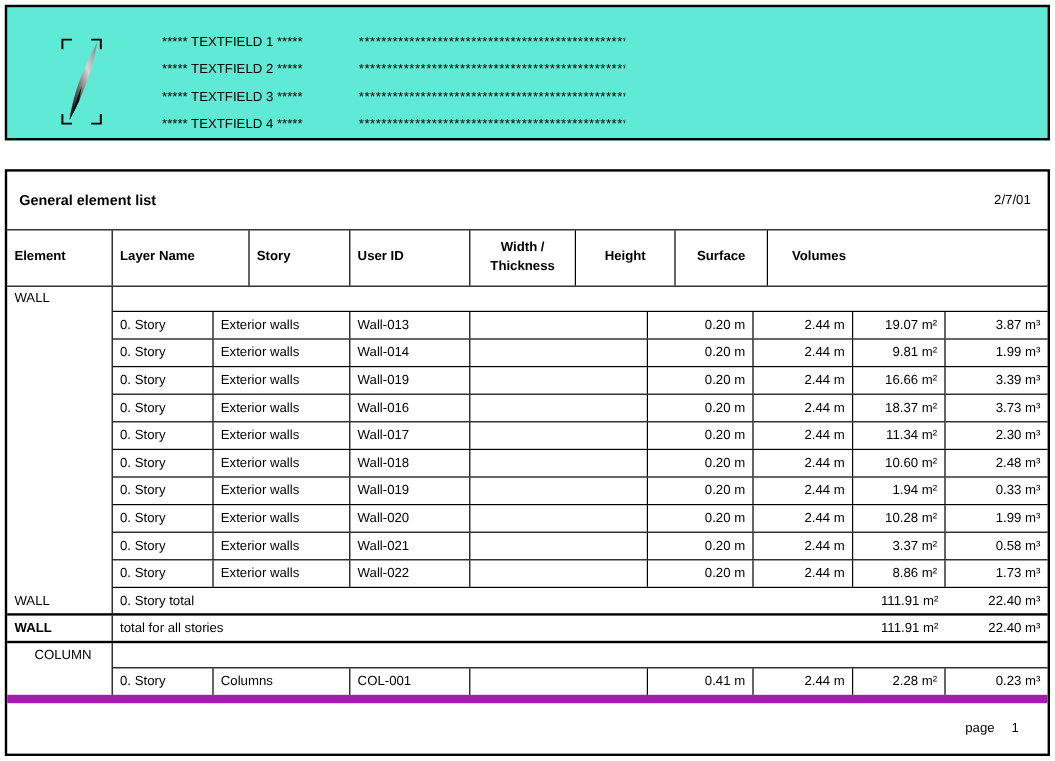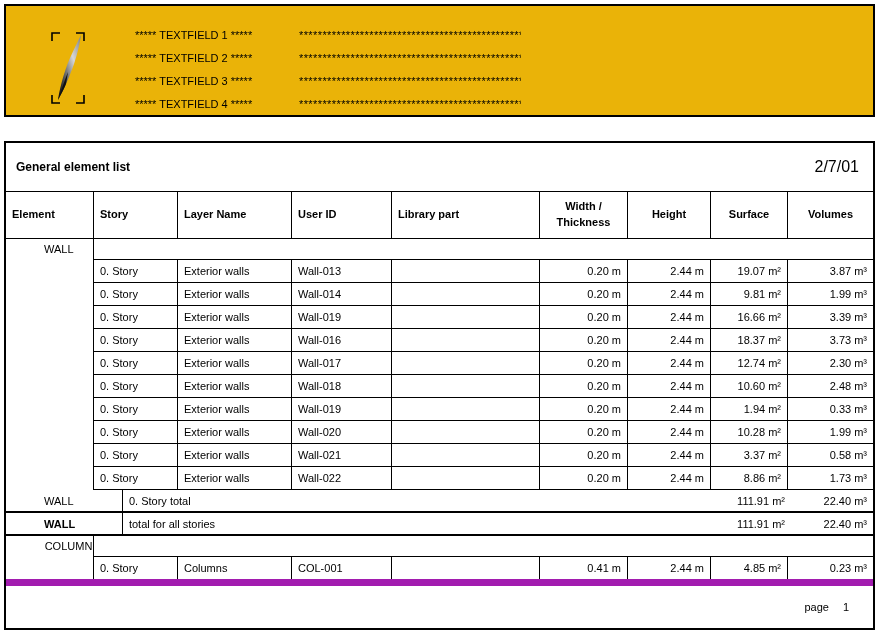--- a/index.html
+++ b/index.html
@@ -5,53 +5,53 @@
   * { margin:0; padding:0; box-sizing:border-box; }
   html,body { background:#fff; }
   .page {
     position:relative; width:879px; height:634px; background:#ffffff;
     font-family:"Liberation Sans","DejaVu Sans",sans-serif; color:#000;
     font-size:11px; overflow:hidden;
   }
   
   .letterhead {
     position:absolute; left:4px; top:4px; width:871px; height:113px;
-    border:2px solid #000; background:#eab308;
+    border:2px solid #000; background:#5eead4;
   }
   .logo { position:absolute; left:44px; top:24px; width:36px; height:76px; }
   .fields { position:absolute; left:129px; top:17px; }
   .field-row { display:flex; align-items:center; height:23px; }
   .field-label { display:inline-block; width:164px; white-space:nowrap; }
   .field-line  { display:inline-block; width:222px; overflow:hidden; white-space:nowrap; letter-spacing:0.4px; }
   
   .report {
     position:absolute; left:4px; top:141px; width:871px; height:489px;
     border:2px solid #000; background:#fff; display:flex; flex-direction:column;
   }
   .title-row {
     height:49px; border-bottom:1px solid #000; display:flex;
     align-items:center; justify-content:space-between; padding:0 14px 0 10px;
   }
   .title { font-weight:bold; font-size:12px; }
-  .date { font-size:16px; }
+  .date { font-size:11px; }
   .colheader-row { height:47px; border-bottom:1px solid #000; display:flex; }
   .hc {
     display:flex; align-items:center; border-right:1px solid #000;
     font-weight:bold; font-size:11px; padding-left:6px; white-space:pre-line; line-height:1.45;
   }
   .hc.center { justify-content:center; text-align:center; padding-left:0; }
   .hc.no-r, .dc.no-r { border-right:none; }
   
   .c-el{width:88px} .c-story{width:84px} .c-layer{width:114px} .c-user{width:100px}
   .c-lib{width:148px} .c-width{width:88px} .c-height{width:83px}
   .c-surface{width:77px} .c-vol{width:85px}
   
   .section { display:flex; }
   .elcell {
-    width:88px; border-right:1px solid #000; padding:4px 0 0 6px; font-size:11px;margin-left:32px;
+    width:88px; border-right:1px solid #000; padding:4px 0 0 6px; font-size:11px;
   }
   .sec-content { width:779px; display:flex; flex-direction:column; }
   .sec-label-row { height:21px; border-bottom:1px solid #000; }
   .drow { height:23px; border-bottom:1px solid #000; display:flex; }
   .column-section .drow { border-bottom:none; height:22px; }
   .column-section { border-bottom:7px solid #a21caf;text-align:center; }
   .dc { display:flex; align-items:center; border-right:1px solid #000; padding-left:6px; overflow:hidden; }
   .dc.num { justify-content:flex-end; padding-left:0; padding-right:6px; }
   
   .total-row { display:flex; height:23px; border-bottom:2px solid #000; }
@@ -112,24 +112,23 @@
 
   <div class="report">
 
     <div class="title-row">
       <span class="title">General element list</span>
       <span class="date">2/7/01</span>
     </div>
 
     <div class="colheader-row">
       <div class="hc c-el">Element</div>
+      <div class="hc c-layer">Layer Name</div>
       <div class="hc c-story">Story</div>
-      <div class="hc c-layer">Layer Name</div>
       <div class="hc c-user">User ID</div>
-      <div class="hc c-lib">Library part</div>
       <div class="hc c-width center">Width /
 Thickness</div>
       <div class="hc c-height center">Height</div>
       <div class="hc c-surface center">Surface</div>
       <div class="hc c-vol center no-r">Volumes</div>
     </div>
 
     <div class="section wall-section">
       <div class="elcell">WALL</div>
       <div class="sec-content">
@@ -175,21 +174,21 @@
           <div class="dc num c-surface">18.37 m²</div>
           <div class="dc num c-vol no-r">3.73 m³</div>
         </div>
         <div class="drow">
           <div class="dc c-story">0. Story</div>
           <div class="dc c-layer">Exterior walls</div>
           <div class="dc c-user">Wall-017</div>
           <div class="dc c-lib"></div>
           <div class="dc num c-width">0.20 m</div>
           <div class="dc num c-height">2.44 m</div>
-          <div class="dc num c-surface">12.74 m²</div>
+          <div class="dc num c-surface">11.34 m²</div>
           <div class="dc num c-vol no-r">2.30 m³</div>
         </div>
         <div class="drow">
           <div class="dc c-story">0. Story</div>
           <div class="dc c-layer">Exterior walls</div>
           <div class="dc c-user">Wall-018</div>
           <div class="dc c-lib"></div>
           <div class="dc num c-width">0.20 m</div>
           <div class="dc num c-height">2.44 m</div>
           <div class="dc num c-surface">10.60 m²</div>
@@ -256,21 +255,21 @@
       <div class="elcell">COLUMN</div>
       <div class="sec-content">
         <div class="sec-label-row"></div>
         <div class="drow">
           <div class="dc c-story">0. Story</div>
           <div class="dc c-layer">Columns</div>
           <div class="dc c-user">COL-001</div>
           <div class="dc c-lib"></div>
           <div class="dc num c-width">0.41 m</div>
           <div class="dc num c-height">2.44 m</div>
-          <div class="dc num c-surface">4.85 m²</div>
+          <div class="dc num c-surface">2.28 m²</div>
           <div class="dc num c-vol no-r">0.23 m³</div>
         </div>
       </div>
     </div>
 
     <div class="footer-row">
       <span>page</span>
       <span class="pagenum">1</span>
     </div>
 

